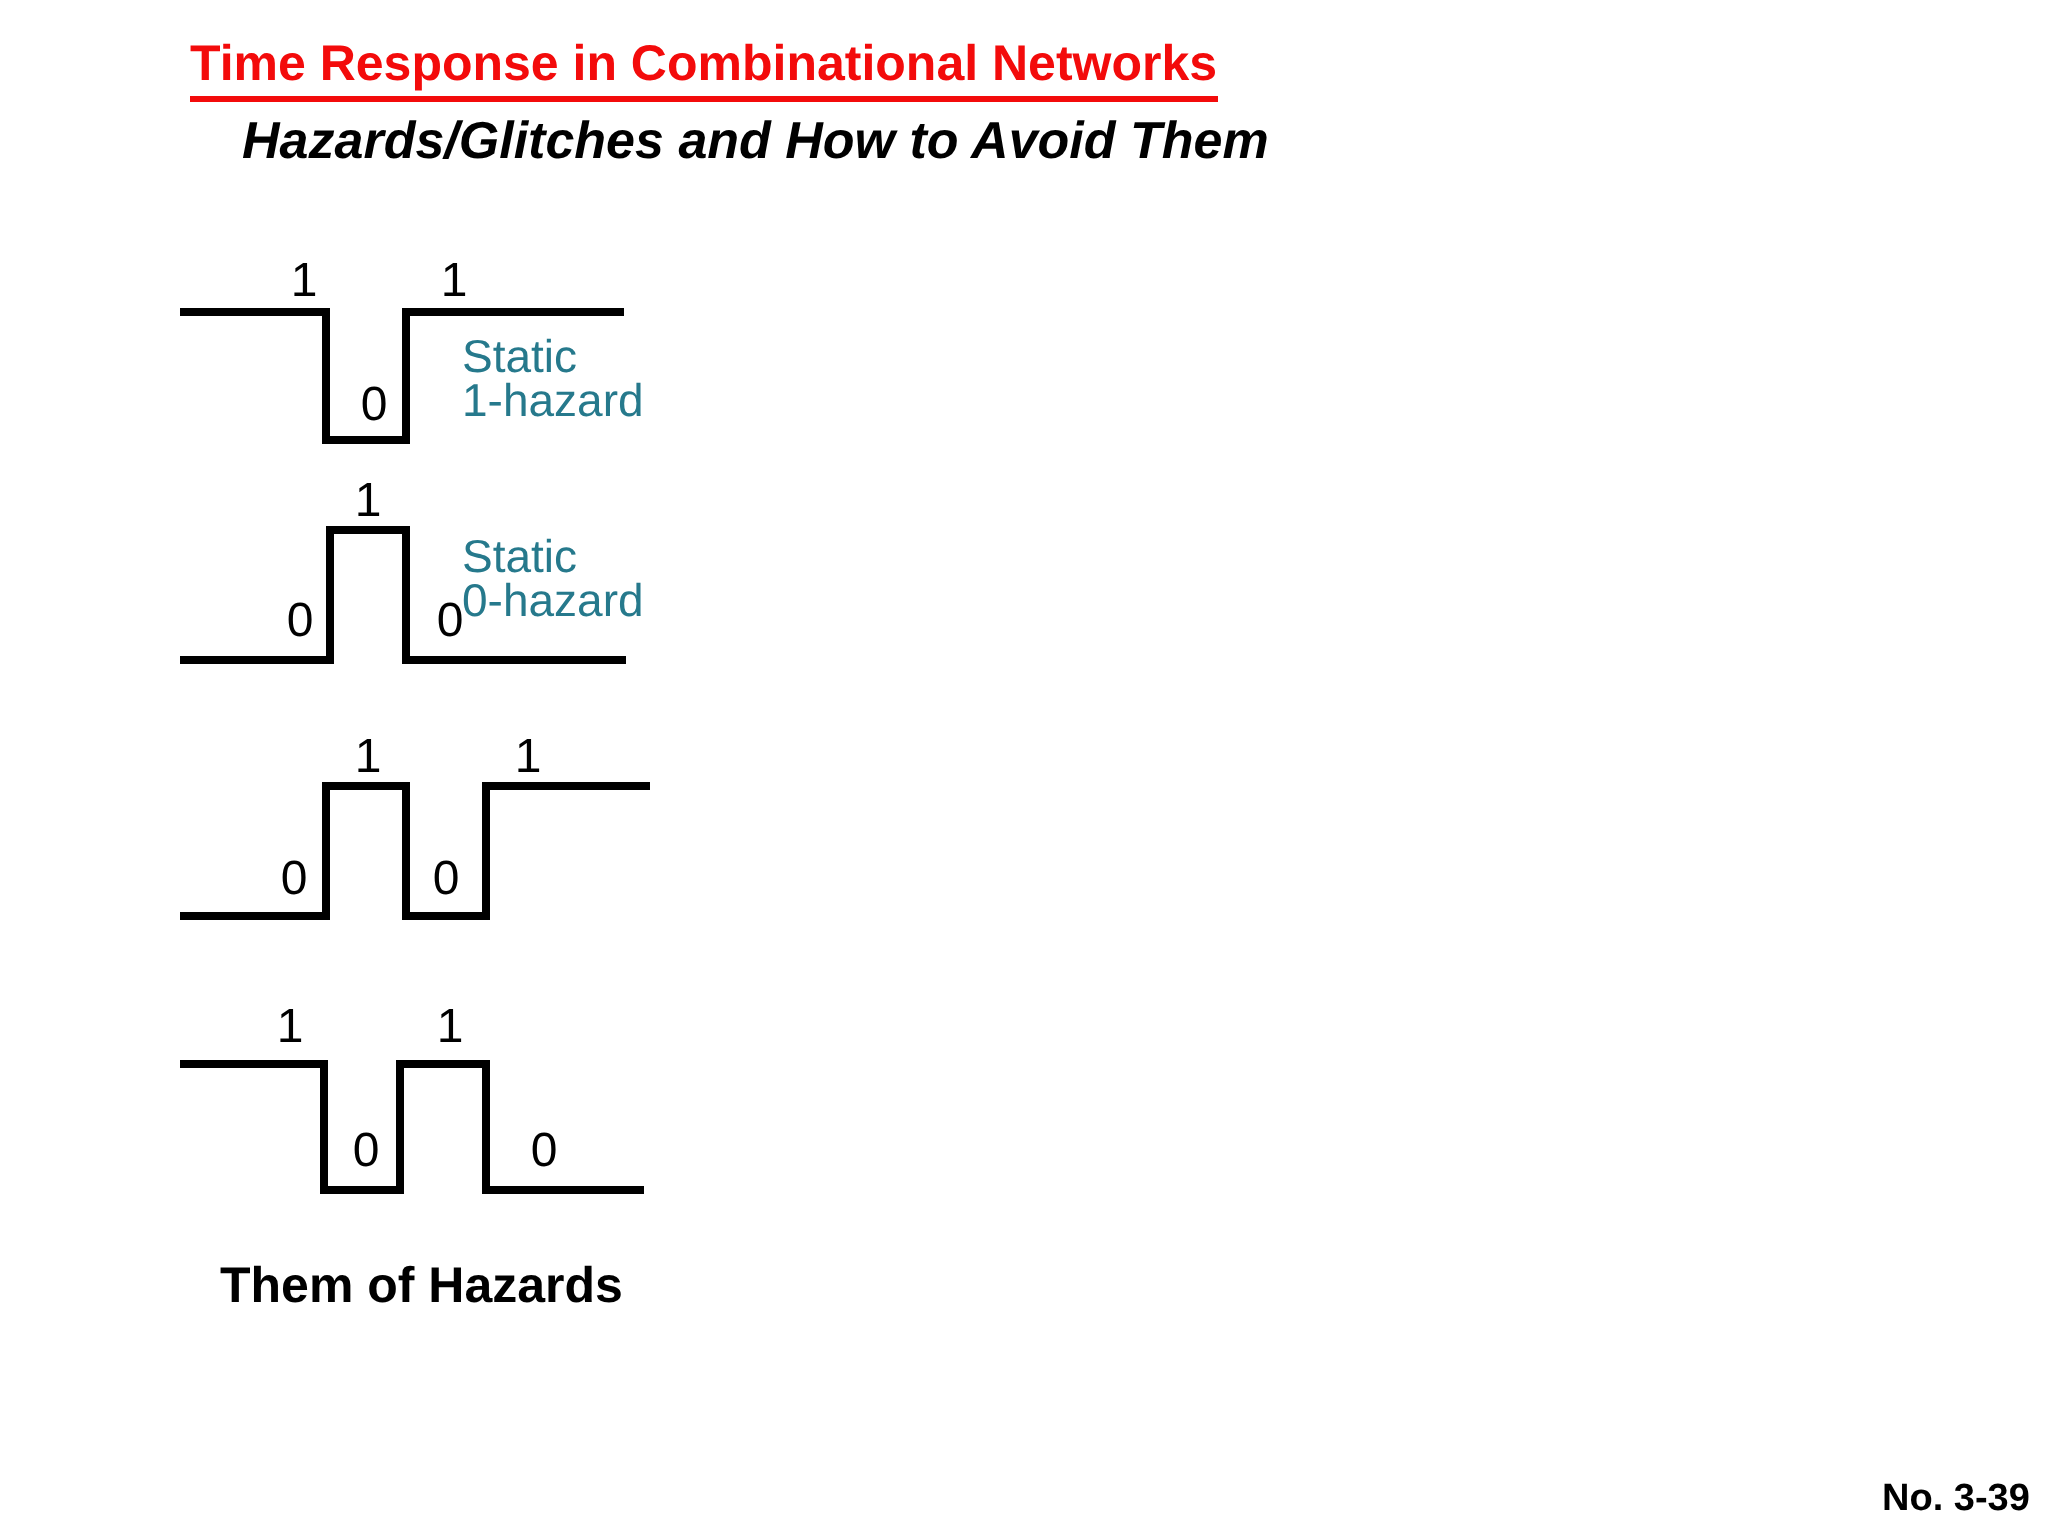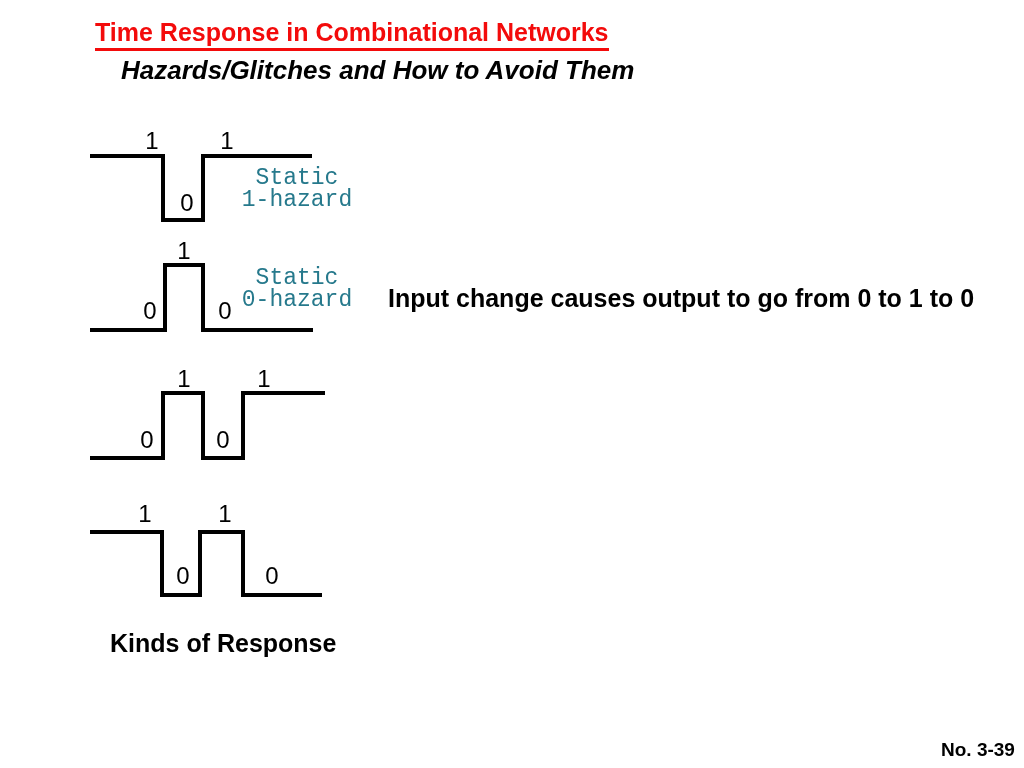--- a/index.html
+++ b/index.html
@@ -17,22 +17,22 @@
     left:121px;top:55px;font-size:26px;font-weight:bold;font-style:italic;
     white-space:nowrap;
   }
   .waves{position:absolute;left:0;top:0;}
   .waves polyline{fill:none;stroke:var(--waveform-black,#000);stroke-width:4;stroke-linejoin:miter;}
   .lvl{
     position:absolute;width:24px;text-align:center;font-size:24px;
     font-weight:normal;line-height:26px;color:#000;
   }
   .hazard-type{
-    position:absolute;width:132px;text-align:center;font-size:23px;
-    line-height:22px;color:var(--hazard-teal,#26798c);white-space:nowrap;font-family:Liberation Mono, monospace;
+    position:absolute;width:132px;text-align:left;font-size:23px;
+    line-height:22px;color:var(--hazard-teal,#26798c);white-space:nowrap;
   }
   .desc{
     position:absolute;font-size:25px;font-weight:bold;line-height:26px;
     white-space:nowrap;color:#000;
   }
   .desc.multi{line-height:24.5px;}
   .desc .indent{margin-left:34px;}
   .kinds-caption{
     left:110px;top:629px;font-size:25px;font-weight:bold;white-space:nowrap;
   }
@@ -75,20 +75,19 @@
 
   <div class="hazard-type" style="left:231px;top:167px;">
     <div>Static</div>
     <div>1-hazard</div>
   </div>
   <div class="hazard-type" style="left:231px;top:267px;">
     <div>Static</div>
     <div>0-hazard</div>
   </div>
 
-  <div class="desc" style="left:388px;top:285px;">Input change causes output to go from 0 to 1 to 0</div>
   <div class="desc multi" style="left:370px;top:462px;">
   </div>
 
-  <div class="abs kinds-caption">Kinds of Response</div>
+  <div class="abs kinds-caption">Them of Hazards</div>
   <div class="abs page-number">No. 3-39</div>
 
 </div>
 
 </body></html>

